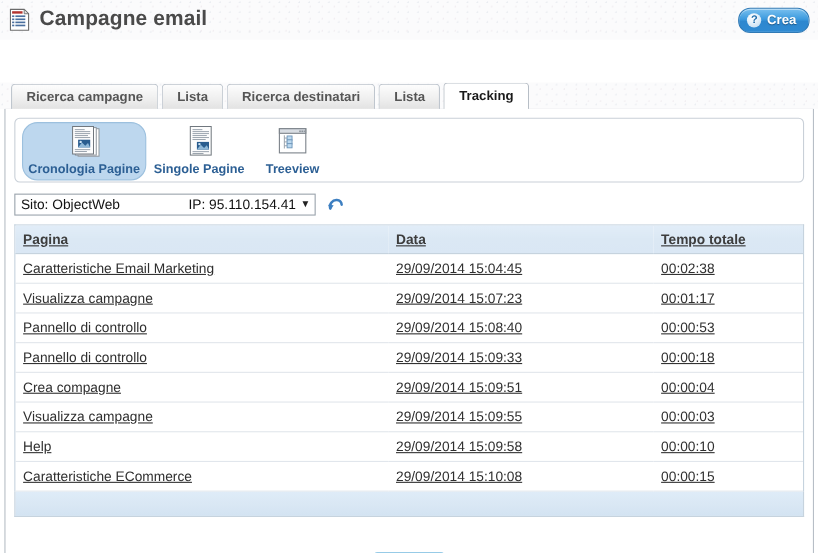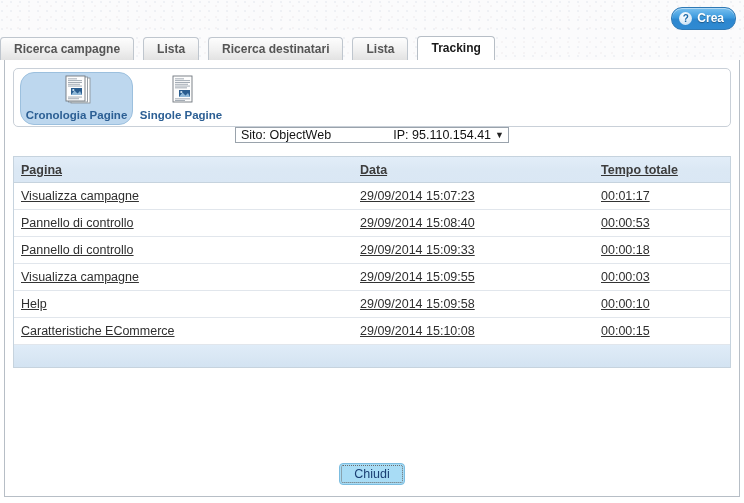--- a/index.html
+++ b/index.html
@@ -93,30 +93,32 @@
     text-align: center;
     text-shadow: none;
     display: inline-block;
     flex: 0 0 auto;
   }
 
   
   #tabstrip {
     position: relative;
     height: 24px;
+    padding-left: 10px;
     box-sizing: border-box;
     background-color: #fbfbfc;
     background-image:
       radial-gradient(circle at 2px 2px, rgba(190,200,215,0.28) 0.6px, transparent 0.9px),
       radial-gradient(circle at 7px 6px, rgba(205,190,200,0.20) 0.6px, transparent 0.9px);
     background-size: 9px 9px, 11px 11px;
     display: flex;
     align-items: flex-end;
-    gap: 9px;
+    gap: 3px;
     z-index: 3;
+    margin-top: 39px;
   }
   .tab {
     height: 23px;
     line-height: 22px;
     padding: 0 13px;
     box-sizing: border-box;
     border: 1px solid #bfc6ce;
     border-bottom: none;
     border-radius: 4px 4px 0 0;
     background: linear-gradient(to bottom, #fdfdfd 0%, #f0f0f0 55%, #e2e2e2 100%);
@@ -186,26 +188,25 @@
     margin-top: 2px;
     white-space: nowrap;
   }
   .tool-button.wide { width: 113px; }
   .tool-button.mid { width: 92px; }
   .tool-button.narrow { width: 74px; }
   .tool-icon { width: 34px; height: 32px; display: block; }
 
   
   #filter-row {
-    margin-top: 0;
+    margin-top: 9px;
     height: 21px;
     display: flex;
     align-items: center;
     gap: 10px;
-    flex-direction: column;
   }
   .site-select {
     position: relative;
     width: 274px;
     height: 20px;
     box-sizing: border-box;
     border: 1px solid #9aa3ac;
     background: #ffffff;
     display: flex;
     align-items: center;
@@ -309,20 +310,38 @@
     cursor: pointer;
     user-select: none;
   }
 </style>
 </head>
 <body>
 
 <div id="app-window">
 
   <div id="titlebar">
+    <div class="title-left">
+      <svg class="doc-icon" viewBox="0 0 20 22">
+        <path d="M1.5 1.5 H14 L18 5.5 V20.5 H1.5 Z" fill="#ffffff" stroke="#6b6b6b" stroke-width="1"></path>
+        <path d="M14 1.5 L18 5.5 H14 Z" fill="#e4e4e4" stroke="#6b6b6b" stroke-width="0.8"></path>
+        <rect x="3" y="3.2" width="9.5" height="2.2" fill="#b3342f"></rect>
+        <g fill="#4a6f9e">
+          <rect x="3" y="7" width="2" height="1.5"></rect>
+            <rect x="6" y="7" width="9" height="1.5"></rect>
+          <rect x="3" y="9.8" width="2" height="1.5"></rect>
+            <rect x="6" y="9.8" width="9" height="1.5"></rect>
+          <rect x="3" y="12.6" width="2" height="1.5"></rect>
+            <rect x="6" y="12.6" width="9" height="1.5"></rect>
+          <rect x="3" y="15.4" width="2" height="1.5"></rect>
+            <rect x="6" y="15.4" width="9" height="1.5"></rect>
+        </g>
+      </svg>
+      <span class="page-title">Campagne email</span>
+    </div>
     <div class="spacer"></div>
     <div class="help-button">
       <span class="help-q">?</span>
       <span>Crea</span>
     </div>
   </div>
 
   <div id="tabstrip">
     <div class="tab">Ricerca campagne</div>
     <div class="tab">Lista</div>
@@ -373,20 +392,36 @@
           <path d="M15 22 L18.5 17.5 L21.5 20.5 L24 18 L26 22 Z" fill="#8fb8d8"></path>
           <circle cx="17.3" cy="17" r="1.1" fill="#cfe4f4"></circle>
           <g fill="#9aa3ad">
             <rect x="11" y="23.4" width="15" height="0.9"></rect>
               <rect x="11" y="25.1" width="10" height="0.9"></rect>
           </g>
         </svg>
         <span class="tool-label">Singole Pagine</span>
       </div>
 
+      <div class="tool-button narrow">
+        <svg class="tool-icon" viewBox="0 0 34 32">
+          <rect x="5" y="3" width="24" height="22" fill="#ffffff" stroke="#7c838a" stroke-width="1"></rect>
+          <rect x="5" y="3" width="24" height="4.2" fill="#d8dde3" stroke="#7c838a" stroke-width="1"></rect>
+          <g fill="#8d949b">
+              <rect x="23" y="4.6" width="1.5" height="1.5"></rect>
+              <rect x="25" y="4.6" width="1.5" height="1.5"></rect>
+              <rect x="27" y="4.6" width="1.2" height="1.5"></rect>
+            </g>
+          <path d="M9.5 9 V21 M9.5 11.5 H12 M9.5 15 H12 M9.5 18.5 H12" stroke="#9aa3ad" stroke-width="0.9" fill="none"></path>
+          <rect x="12" y="9.6" width="4.5" height="3.8" fill="#bcd9ef" stroke="#6a93b8" stroke-width="0.8"></rect>
+          <rect x="12" y="13.1" width="4.5" height="3.8" fill="#bcd9ef" stroke="#6a93b8" stroke-width="0.8"></rect>
+          <rect x="12" y="16.6" width="4.5" height="3.8" fill="#bcd9ef" stroke="#6a93b8" stroke-width="0.8"></rect>
+        </svg>
+        <span class="tool-label">Treeview</span>
+      </div>
 
     </div>
 
     <div id="filter-row">
       <div class="site-select">
         <span class="sel-site">Sito: ObjectWeb</span>
         <span class="sel-ip">IP: 95.110.154.41</span>
         <span class="sel-arrow">▼</span>
       </div>
       <svg class="refresh-icon" viewBox="0 0 16 16">
@@ -399,35 +434,45 @@
       <table class="data-table">
         <thead>
           <tr>
             <th class="col-pagina">Pagina</th>
             <th class="col-data">Data</th>
             <th class="col-tempo">Tempo totale</th>
           </tr>
         </thead>
         <tbody>
           <tr>
+            <td>Caratteristiche Email Marketing</td>
+            <td>29/09/2014 15:04:45</td>
+            <td>00:02:38</td>
+          </tr>
+          <tr>
             <td>Visualizza campagne</td>
             <td>29/09/2014 15:07:23</td>
             <td>00:01:17</td>
           </tr>
           <tr>
             <td>Pannello di controllo</td>
             <td>29/09/2014 15:08:40</td>
             <td>00:00:53</td>
           </tr>
           <tr>
             <td>Pannello di controllo</td>
             <td>29/09/2014 15:09:33</td>
             <td>00:00:18</td>
           </tr>
           <tr>
+            <td>Crea compagne</td>
+            <td>29/09/2014 15:09:51</td>
+            <td>00:00:04</td>
+          </tr>
+          <tr>
             <td>Visualizza campagne</td>
             <td>29/09/2014 15:09:55</td>
             <td>00:00:03</td>
           </tr>
           <tr>
             <td>Help</td>
             <td>29/09/2014 15:09:58</td>
             <td>00:00:10</td>
           </tr>
           <tr>

